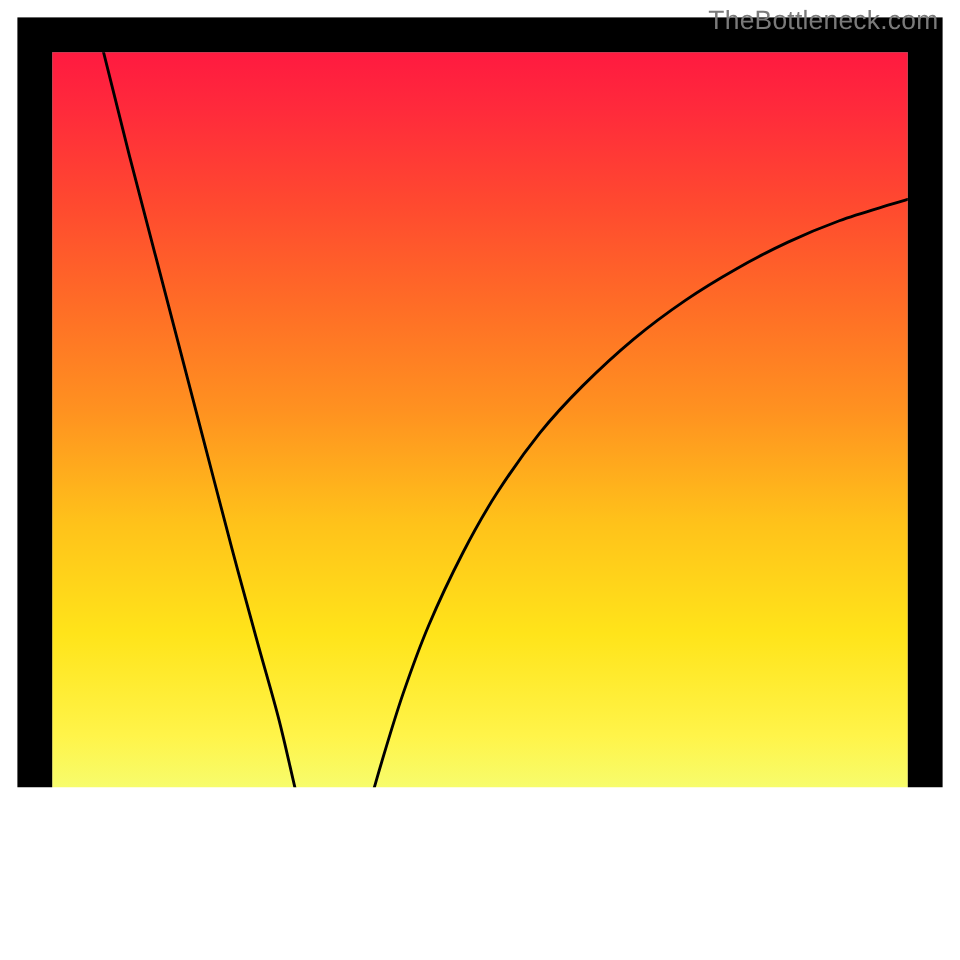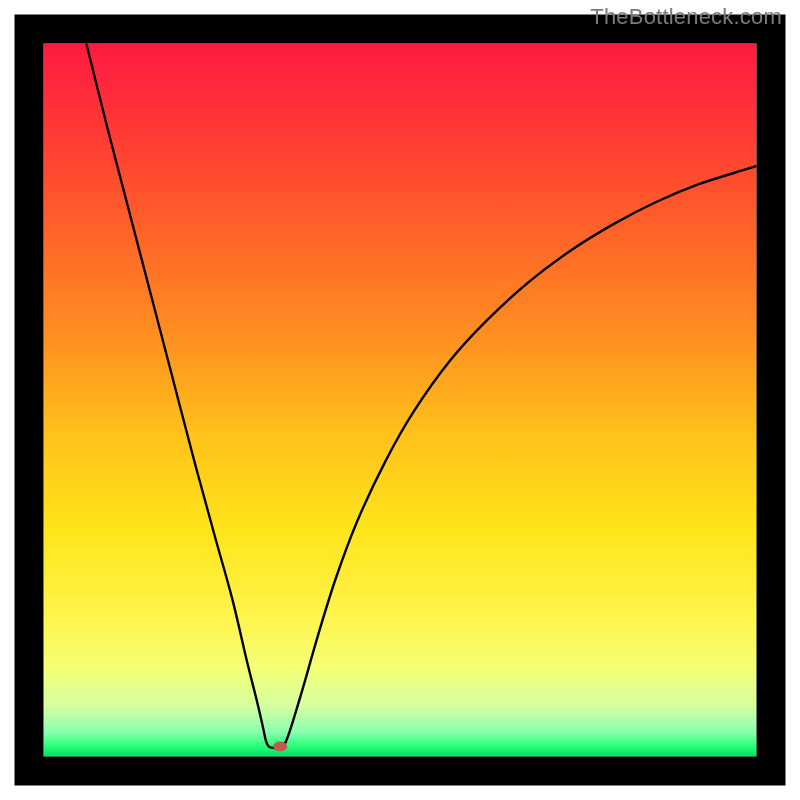--- a/index.html
+++ b/index.html
@@ -4,21 +4,21 @@
 <style>
   body {
     margin: 0;
     padding: 0;
     background: #fff;
     font-family: Arial, Helvetica, sans-serif;
   }
   .stage {
     position: relative;
     width: 800px;
-    height: 800px;
+    height: 656px;
   }
   .watermark {
     position: absolute;
     top: 4px;
     right: 18px;
     font-size: 22px;
     color: #7a7a7a;
     font-family: Arial, sans-serif;
     letter-spacing: 0.2px;
     user-select: none;

